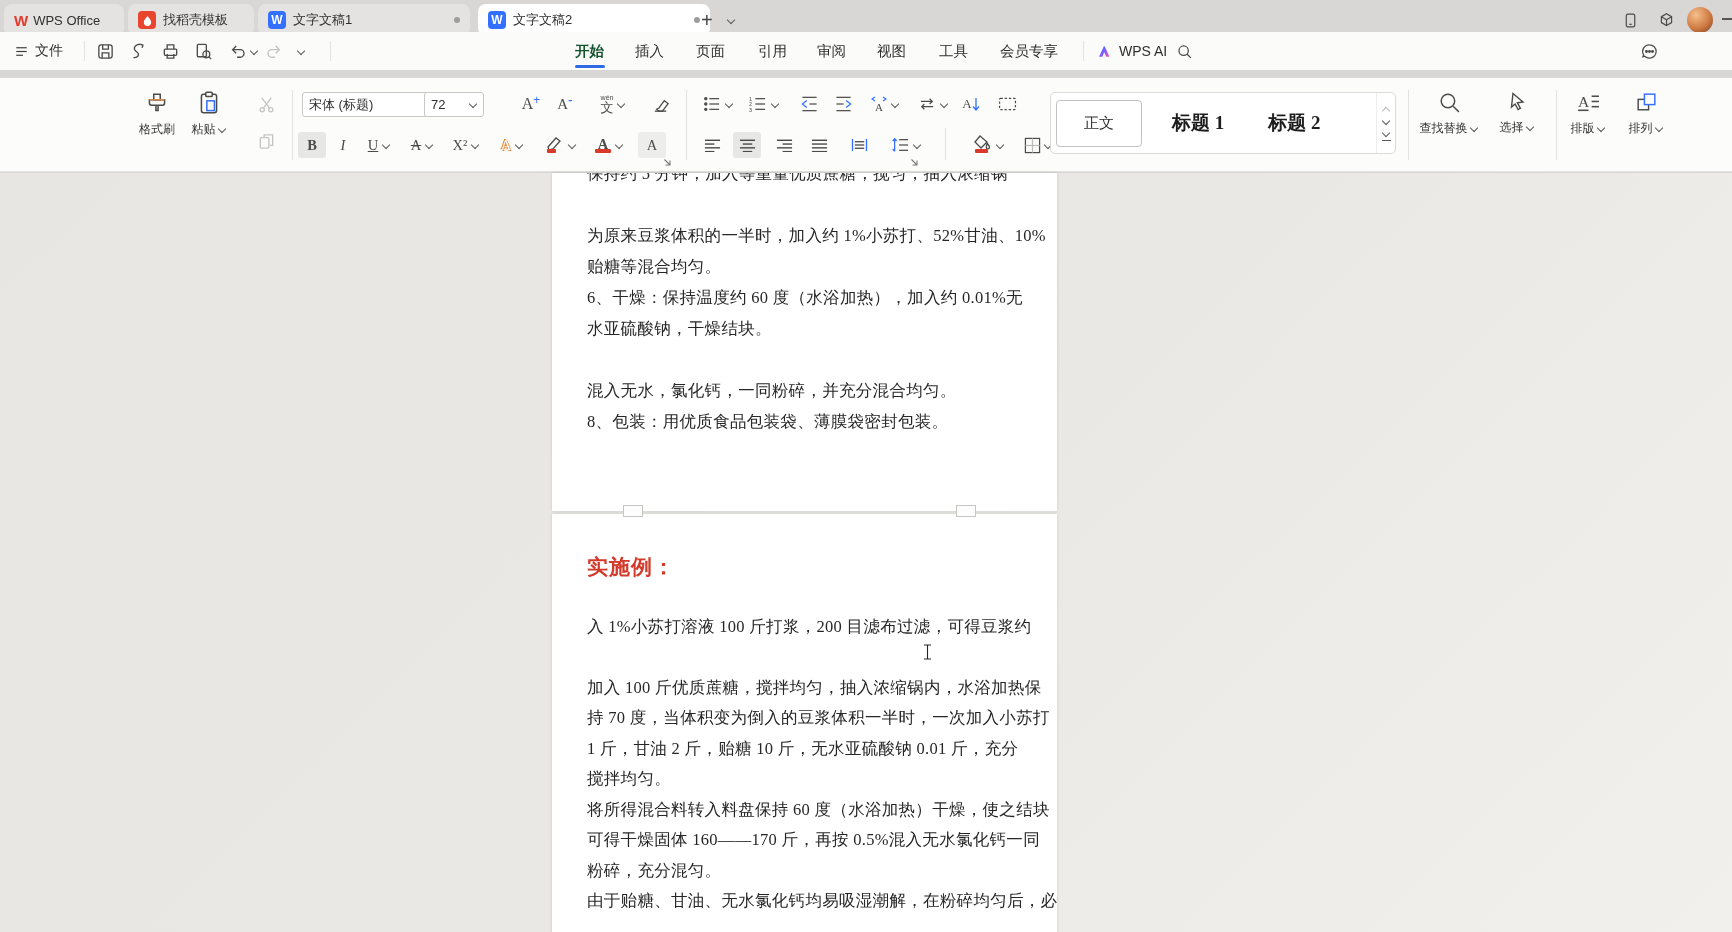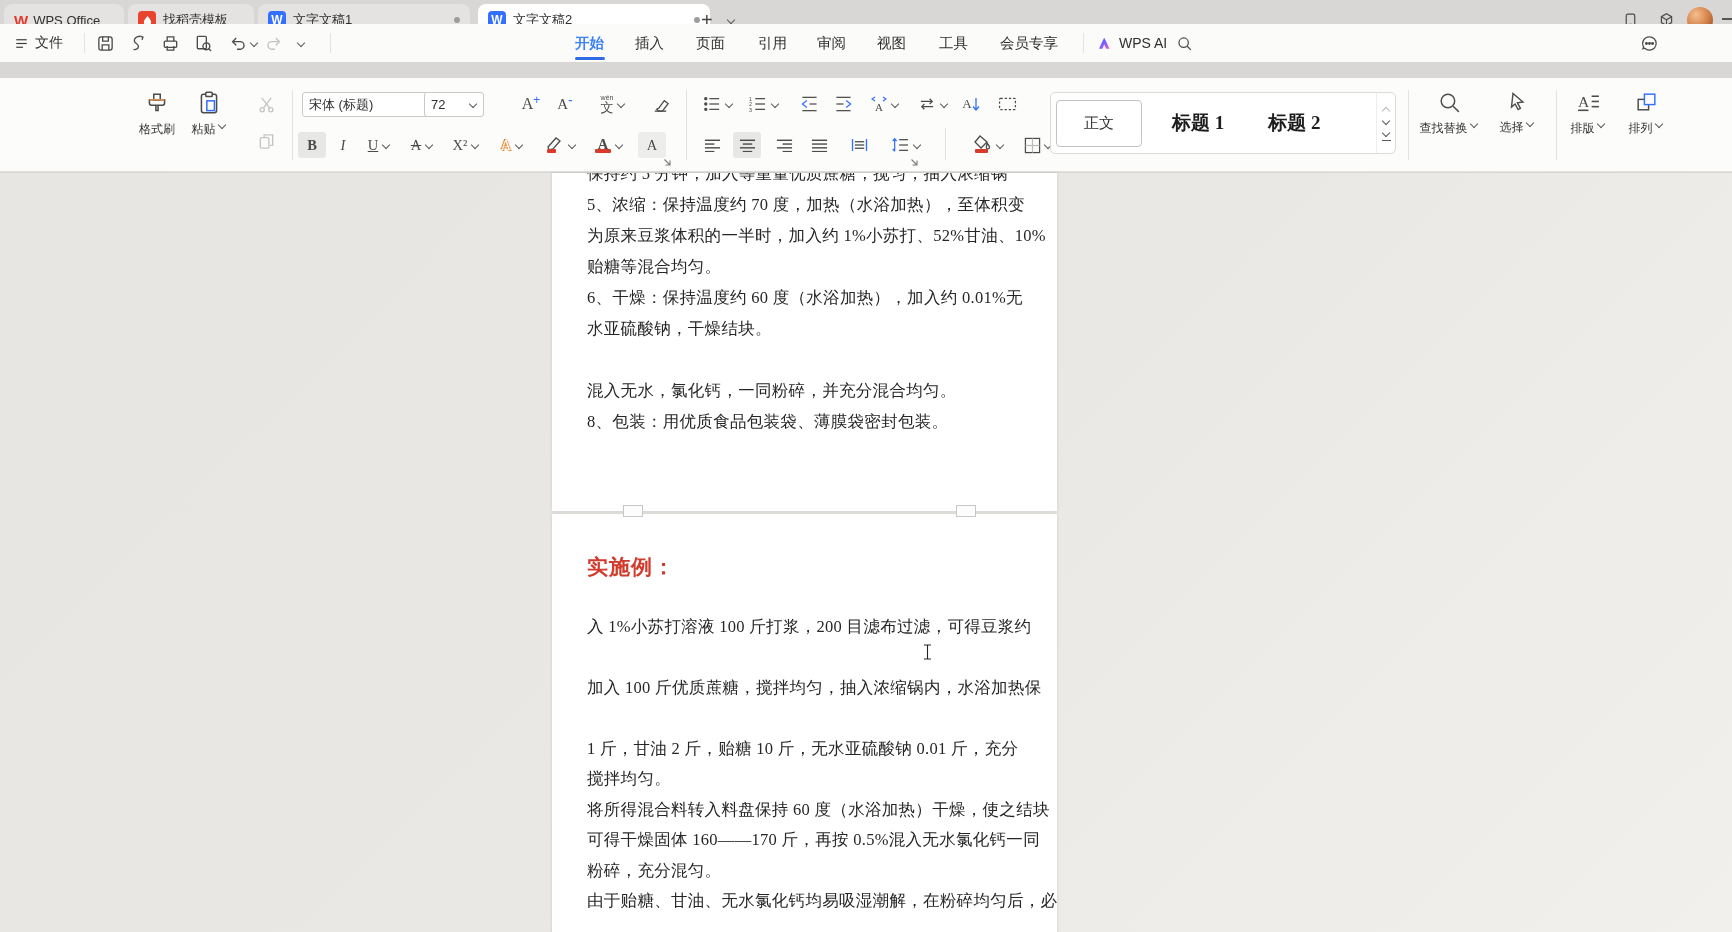--- a/index.html
+++ b/index.html
@@ -19,39 +19,39 @@
   .plusbtn{position:absolute;top:8px;font-size:20px;color:#444;line-height:24px}
   .cv{display:inline-block;width:9px;height:9px;position:relative;vertical-align:middle}
   .cv::after{content:"";position:absolute;left:1.5px;top:1px;width:5px;height:5px;
              border-right:1.3px solid #5a5a5a;border-bottom:1.3px solid #5a5a5a;transform:rotate(45deg)}
   .cv.up::after{transform:rotate(-135deg);top:3px}
   .cv.gray::after{border-color:#b8b8b6}
   .avatar{position:absolute;top:7px;width:26px;height:26px;border-radius:50%;
           background:radial-gradient(circle at 35% 30%,#f5c08c,#d07a43 55%,#8a4a2a 90%);}
   .winmin{position:absolute;top:18px;width:13px;height:2px;background:#555}
   
-  .menubar{position:absolute;left:0;top:24px;width:100%;height:38px;background:#fbfbfa;text-align:center;}
+  .menubar{position:absolute;left:0;top:32px;width:100%;height:38px;background:#fbfbfa;text-align:center;}
   .mitem{position:absolute;top:0;height:38px;display:flex;align-items:center;font-size:14px;color:#2f2f2f}
   .mtab{position:absolute;top:0;height:38px;display:flex;align-items:center;font-size:14.5px;color:#2f2f2f;cursor:default}
-  .mtab.active{color:#3b82f6;font-weight:bold}
+  .mtab.active{color:#14532d;font-weight:bold}
   .mtab.active::after{content:"";position:absolute;left:50%;transform:translateX(-50%);bottom:2px;width:30px;height:3px;border-radius:2px;background:#2e6be5}
   .vdiv{position:absolute;width:1px;background:#e2e2e0}
   .qico{position:absolute;top:7px;width:24px;height:24px;display:flex;align-items:center;justify-content:center}
   
   .ribbon{position:absolute;left:0;top:78px;width:100%;height:94px;background:#fcfcfb;border-bottom:1px solid #e3e3e1;box-sizing:border-box}
   .bb{position:absolute;top:12px;display:flex;flex-direction:column;align-items:center;gap:5px;font-size:12px;color:#333}
   .ic{position:absolute;height:26px;display:flex;align-items:center;justify-content:center;border-radius:3px;color:#4b4b4b}
   .r1{top:13px}.r2{top:54px}
   .ic .g{font-size:14.5px;font-family:"Liberation Serif","DejaVu Serif",serif}
   .active-btn{background:#e7e7e5}
   .combo{position:absolute;top:14px;height:25px;border:1px solid #c9c9c7;border-radius:3px;background:#fff;
          display:flex;align-items:center;font-size:13px;color:#2f2f2f;padding:0 6px;box-sizing:border-box;justify-content:space-between}
   .redbar{position:absolute;bottom:2px;left:3px;right:8px;height:4px;background:#d93a2b;border-radius:1px}
   .launcher{position:absolute;top:80px;width:10px;height:10px}
-  .biglbl{display:flex;gap:2px}
+  .biglbl{display:flex;align-items:center;gap:2px}
   
   .gallery{position:absolute;left:1050px;top:14px;width:346px;height:62px;border:1px solid #dbdbd9;border-radius:5px;
            background:#fff;display:flex;align-items:center;box-sizing:border-box}
   .sty-sel{border:1px solid #c3c3c1;border-radius:4px;margin:0 8px 0 5px;padding:13px 27px;font-size:15px;color:#2f2f2f;
            font-family:"Liberation Serif","DejaVu Serif",serif}
   .sty-h{font-family:"Liberation Serif","DejaVu Serif",serif;font-weight:bold;font-size:19px;color:#1d1d1d;padding:0 22px}
   .gal-arrows{margin-left:auto;width:18px;display:flex;flex-direction:column;align-items:center;gap:3px;border-left:1px solid #ededeb;align-self:stretch;justify-content:center}
   
   .canvas{position:absolute;left:0;top:173px;width:100%;height:759px;
           background:linear-gradient(135deg,#e7e6e3 0%,#e9e8e5 50%,#f1f0ed 100%);}
@@ -530,36 +530,36 @@
           <span>排列</span>
           <span class="cv"></span>
         </span>
     </div>
   </div>
 
   <div class="canvas">
 
     <div class="page" style="top:0;height:338px">
       <div class="dline" style="top:-10px">保持约 5 分钟，加入等重量优质蔗糖，搅匀，抽入浓缩锅</div>
-      <div class="dline" style="top:21px">5、浓缩：保持温度约 70 度，加热（水浴加热），至体积变</div>
       <div class="dline" style="top:52px">为原来豆浆体积的一半时，加入约 1%小苏打、52%甘油、10%</div>
       <div class="dline" style="top:83px">贻糖等混合均匀。</div>
       <div class="dline" style="top:114px">6、干燥：保持温度约 60 度（水浴加热），加入约 0.01%无</div>
       <div class="dline" style="top:145px">水亚硫酸钠，干燥结块。</div>
       <div class="dline" style="top:207px">混入无水，氯化钙，一同粉碎，并充分混合均匀。</div>
       <div class="dline" style="top:238px">8、包装：用优质食品包装袋、薄膜袋密封包装。</div>
     </div>
 
     <div class="handle" style="left:623px;top:332px"></div>
     <div class="handle" style="left:956px;top:332px"></div>
 
     <div class="page" style="top:341px;height:430px">
       <div class="dhead" style="top:39px;color:#d23a2b">实施例：</div>
       <div class="dline" style="top:101.5px">入 1%小苏打溶液 100 斤打浆，200 目滤布过滤，可得豆浆约</div>
       <div class="dline" style="top:162.5px">加入 100 斤优质蔗糖，搅拌均匀，抽入浓缩锅内，水浴加热保</div>
+      <div class="dline" style="top:193px">持 70 度，当体积变为倒入的豆浆体积一半时，一次加入小苏打</div>
       <div class="dline" style="top:223.5px">1 斤，甘油 2 斤，贻糖 10 斤，无水亚硫酸钠 0.01 斤，充分</div>
       <div class="dline" style="top:254px">搅拌均匀。</div>
       <div class="dline" style="top:284.5px">将所得混合料转入料盘保持 60 度（水浴加热）干燥，使之结块，</div>
       <div class="dline" style="top:315px">可得干燥固体 160——170 斤，再按 0.5%混入无水氯化钙一同</div>
       <div class="dline" style="top:345.5px">粉碎，充分混匀。</div>
       <div class="dline" style="top:376px">由于贻糖、甘油、无水氯化钙均易吸湿潮解，在粉碎均匀后，必</div>
 
       <svg class="ibeam" style="left:371px;top:130px" viewBox="0 0 9 16" stroke="#222" stroke-width="1.1" fill="none">
         <path d="M1 1h7M1 15h7M4.5 1v14"></path>
       </svg>

